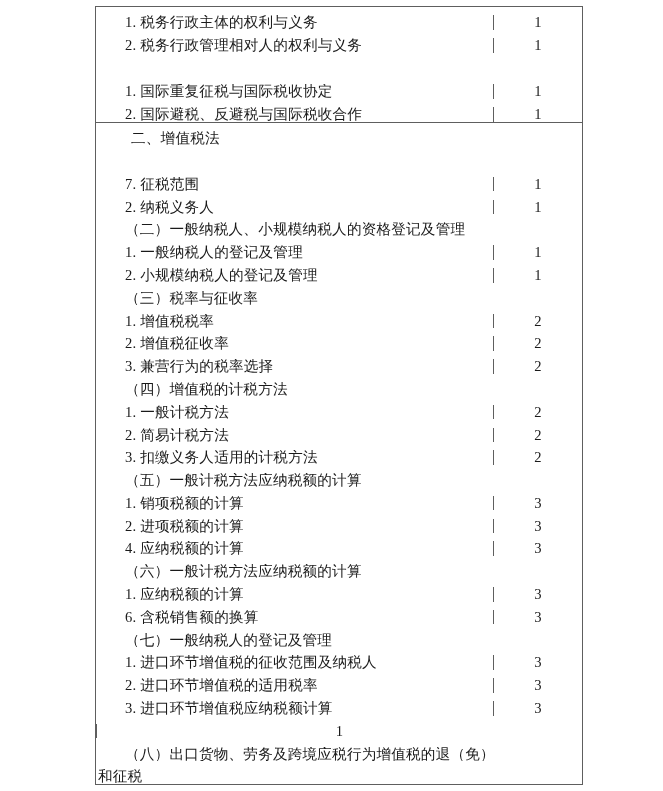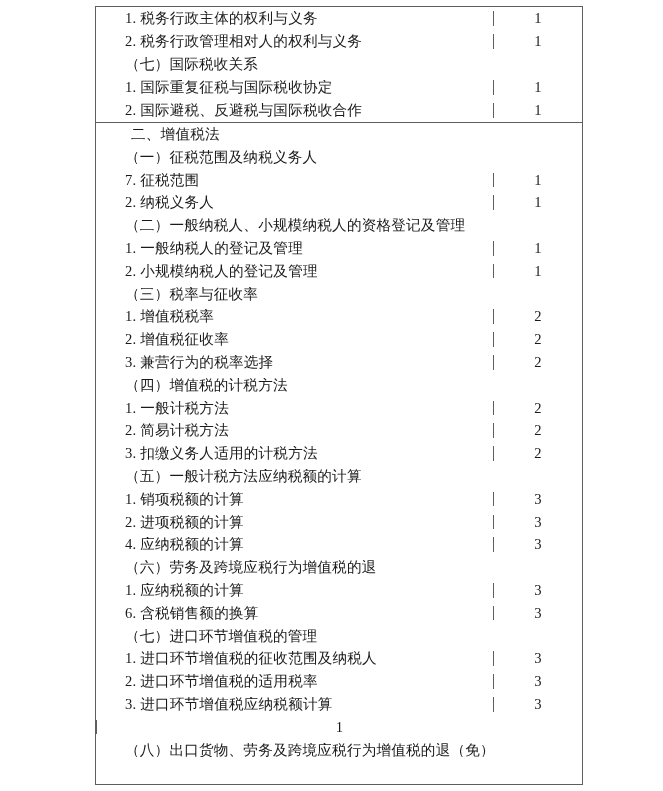--- a/index.html
+++ b/index.html
@@ -41,21 +41,21 @@
     border-bottom: 1px solid #5e5e5e;
     grid-template-rows: repeat(5, 1fr);
   }
   .tsection.s2 {
     flex: 1;
     grid-template-rows: repeat(29, 1fr);
   }
   .line {
     display: flex;
     min-height: 0;
-    align-items: center;
+    align-items: flex-end;
   }
   .cell-text {
     flex: 0 0 397px;
     box-sizing: border-box;
     display: flex;
     align-items: center;
     overflow: hidden;
   }
   .cell-text > span {
     display: block;
@@ -96,23 +96,20 @@
           </div>
           <div class="cell-level">1</div>
         </div>
         <div class="line">
           <div class="cell-text">
             <span>2. 税务行政管理相对人的权利与义务</span>
           </div>
           <div class="cell-level">1</div>
         </div>
         <div class="line">
-          <div class="cell-text">
-            <span>（七）国际税收关系</span>
-          </div>
           <div class="cell-level"></div>
         </div>
         <div class="line">
           <div class="cell-text">
             <span>1. 国际重复征税与国际税收协定</span>
           </div>
           <div class="cell-level">1</div>
         </div>
         <div class="line">
           <div class="cell-text">
@@ -122,23 +119,20 @@
         </div>
       </div>
     <div class="tsection s2">
         <div class="line section-head">
           <div class="cell-text">
             <span>二、增值税法</span>
           </div>
           <div class="cell-level"></div>
         </div>
         <div class="line">
-          <div class="cell-text">
-            <span>（一）征税范围及纳税义务人</span>
-          </div>
           <div class="cell-level"></div>
         </div>
         <div class="line">
           <div class="cell-text">
             <span>7. 征税范围</span>
           </div>
           <div class="cell-level">1</div>
         </div>
         <div class="line">
           <div class="cell-text">
@@ -231,39 +225,39 @@
           <div class="cell-level">3</div>
         </div>
         <div class="line">
           <div class="cell-text">
             <span>4. 应纳税额的计算</span>
           </div>
           <div class="cell-level">3</div>
         </div>
         <div class="line">
           <div class="cell-text">
-            <span>（六）劳务及跨境应税行为增值税的退</span>
+            <span>（六）一般计税方法应纳税额的计算</span>
           </div>
           <div class="cell-level"></div>
         </div>
         <div class="line">
           <div class="cell-text">
             <span>1. 应纳税额的计算</span>
           </div>
           <div class="cell-level">3</div>
         </div>
         <div class="line">
           <div class="cell-text">
             <span>6. 含税销售额的换算</span>
           </div>
           <div class="cell-level">3</div>
         </div>
         <div class="line">
           <div class="cell-text">
-            <span>（七）进口环节增值税的管理</span>
+            <span>（七）一般纳税人的登记及管理</span>
           </div>
           <div class="cell-level"></div>
         </div>
         <div class="line">
           <div class="cell-text">
             <span>1. 进口环节增值税的征收范围及纳税人</span>
           </div>
           <div class="cell-level">3</div>
         </div>
         <div class="line">
@@ -277,18 +271,24 @@
             <span>3. 进口环节增值税应纳税额计算</span>
           </div>
           <div class="cell-level">3</div>
         </div>
         <div class="line">
           <div class="cell-level">1</div>
         </div>
         <div class="line">
           <div class="cell-text">
             <span>（八）出口货物、劳务及跨境应税行为增值税的退（免）税</span>
+          </div>
+          <div class="cell-level"></div>
+        </div>
+        <div class="line continuation">
+          <div class="cell-text">
+            <span>和征税</span>
           </div>
           <div class="cell-level"></div>
         </div>
       </div>
   </div>
 </div>
 
 </body></html>

